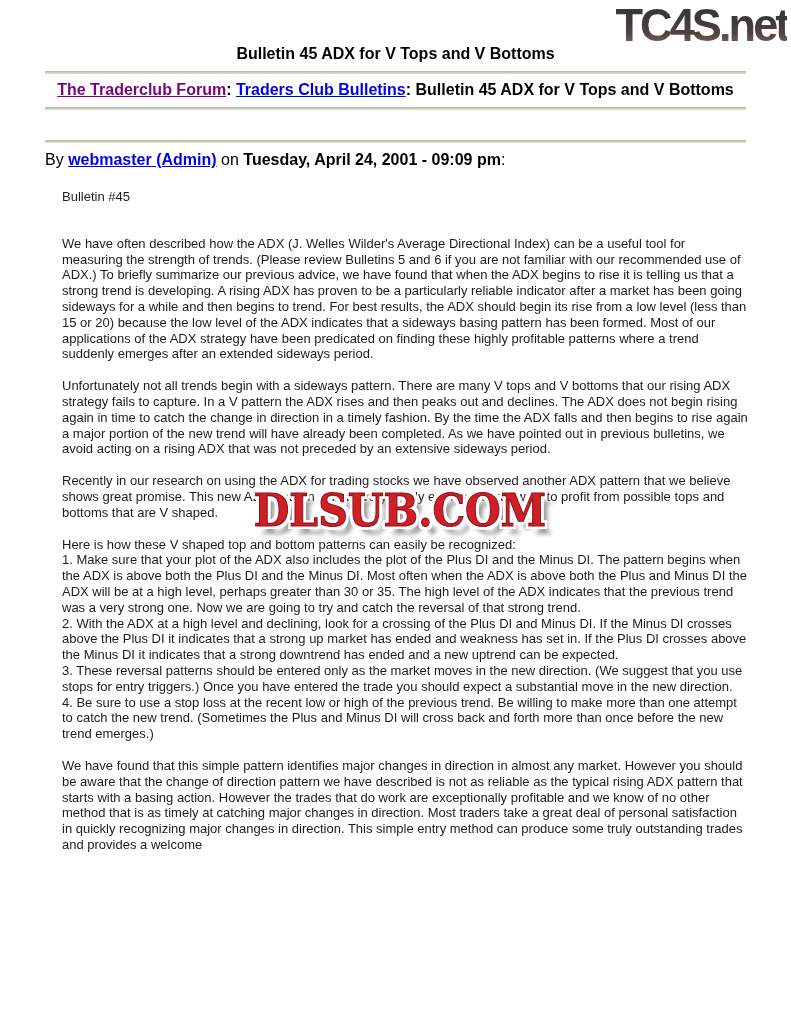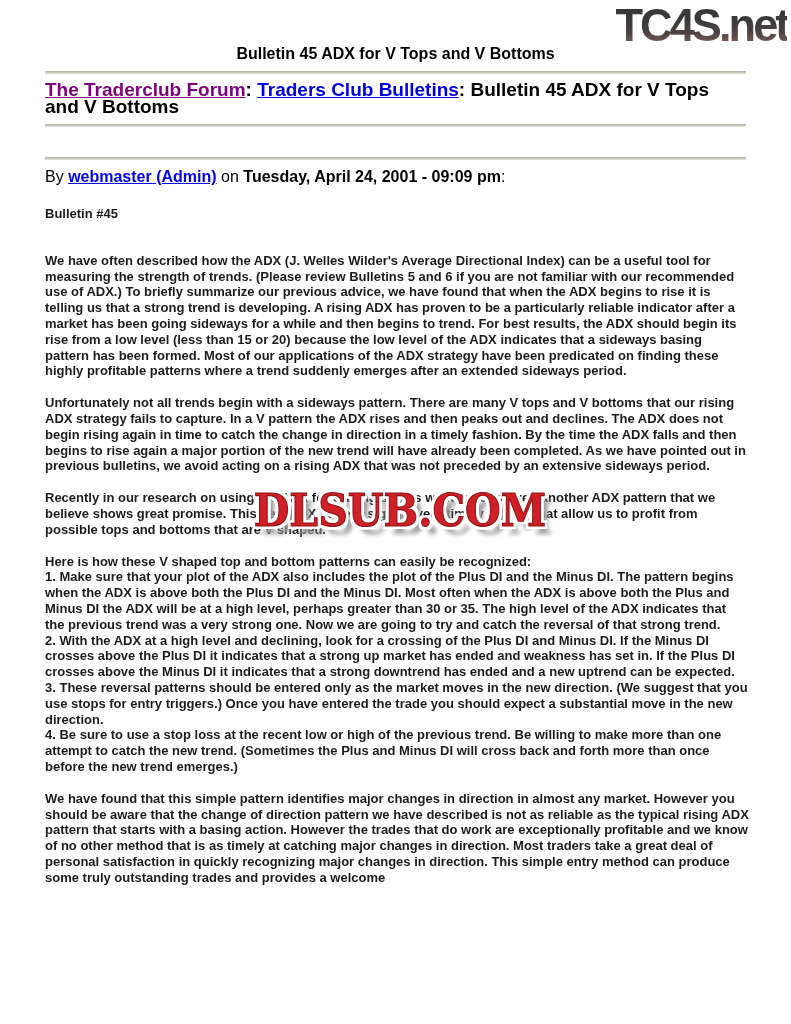--- a/index.html
+++ b/index.html
@@ -31,42 +31,42 @@
   .rule{
     height:3px;border:none;
     margin:0 45px;
     background:linear-gradient(180deg,#b2b0a2,#e6e4d8);
   }
   .rule-1{margin-top:8px;}
   .rule-2{margin-top:9px;}
   .rule-3{margin-top:30px;}
   .breadcrumb{
     margin:7px 45px 0 45px;
-    font-size:19px;font-weight:bold;color:#000;
+    font-size:16px;font-weight:bold;color:#000;
     line-height:17px;
+    text-align:center;
   }
   .crumb-forum{color:#7d017d;text-decoration:underline;cursor:pointer;}
   .crumb-bulletins{color:#0000e6;text-decoration:underline;cursor:pointer;}
   .crumb-sep{color:#000;}
   .crumb-current{color:#000;}
   .byline{
     margin:9px 45px 0 45px;
     font-size:16px;color:#000;line-height:15px;
   }
   .byline a.author{color:#0000ee;font-weight:bold;text-decoration:underline;cursor:pointer;}
   .byline .date{font-weight:bold;}
   .post{
     margin:0 44px 0 45px;
     width:704px;
     font-size:13px;line-height:15.8px;color:#1c1c1c;
   }
   .post p{
-    margin:16px 0 0 0;
+    margin:16px 0 0 17px;
     white-space:pre-line;
-    font-weight:bold;
   }
   .post p.bulletin-no{margin-top:22px;}
   .post p.post-subtitle{margin-top:17px;}
   .post p.para-first{margin-top:31px;}
   
   .dlsub-watermark{
     position:absolute;left:250px;top:486px;width:300px;height:52px;
     font-family:"DejaVu Serif", serif;
     font-weight:bold;font-size:41px;line-height:50px;
     text-align:center;letter-spacing:0px;

